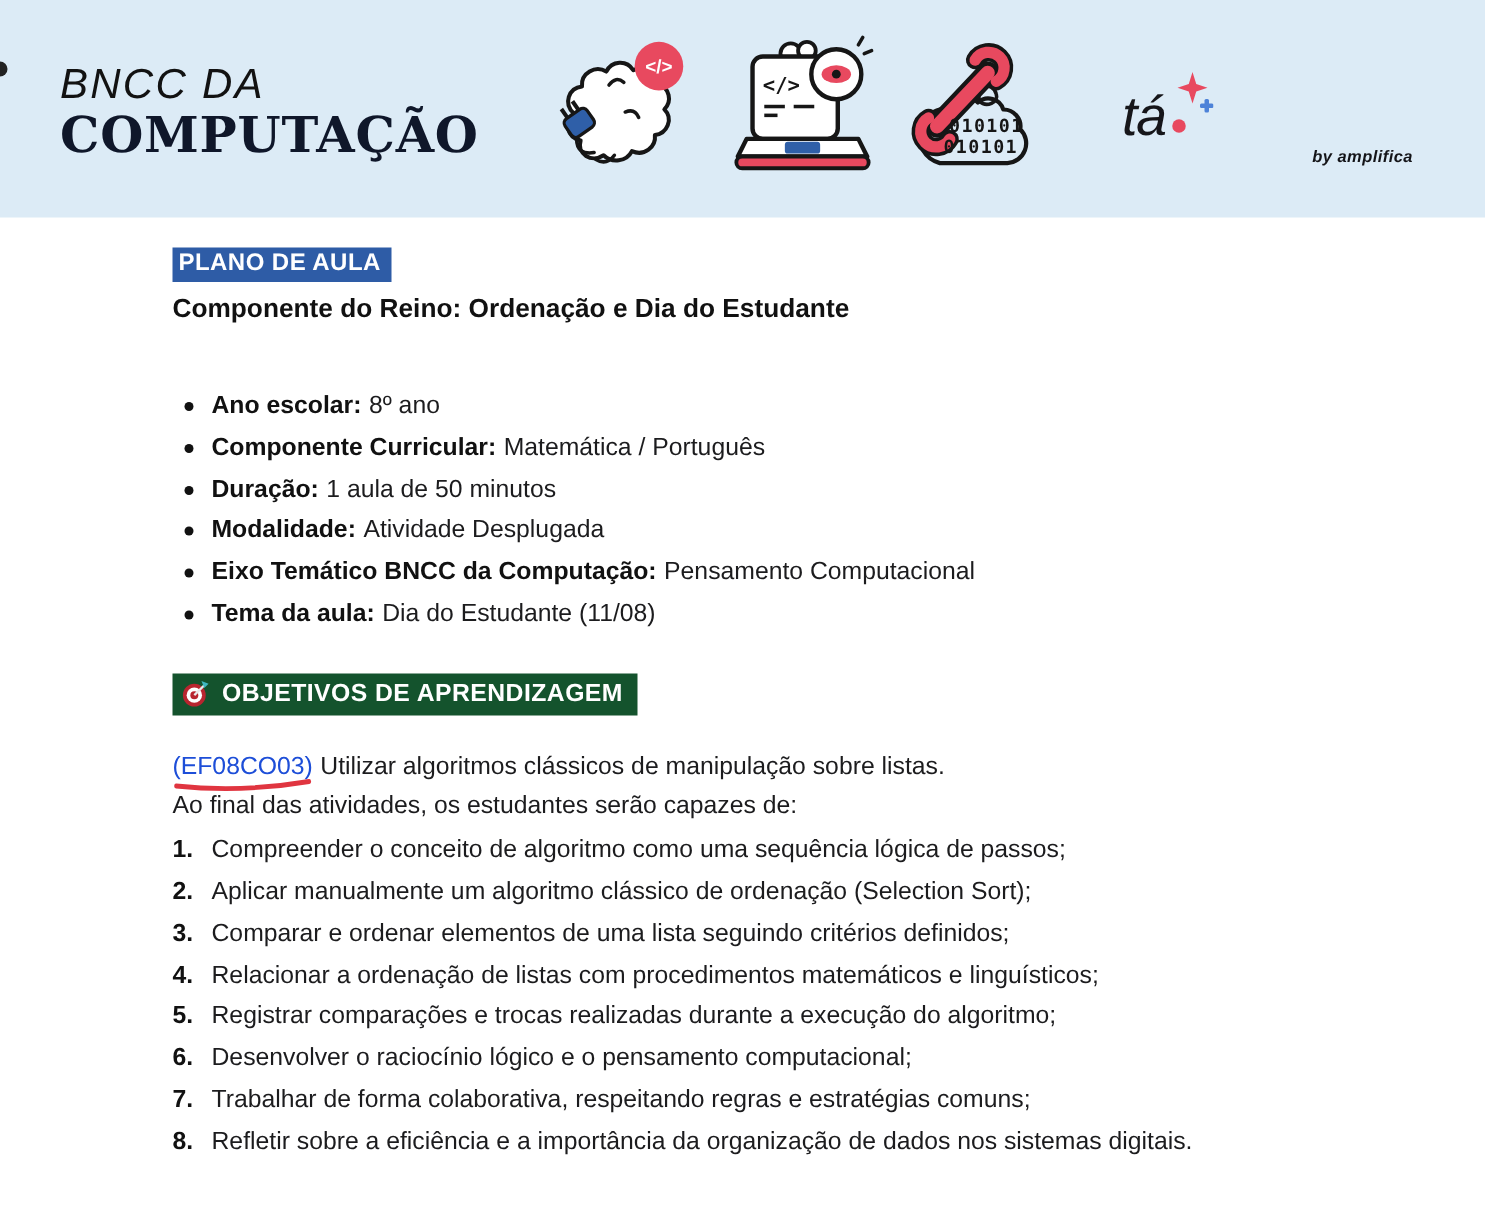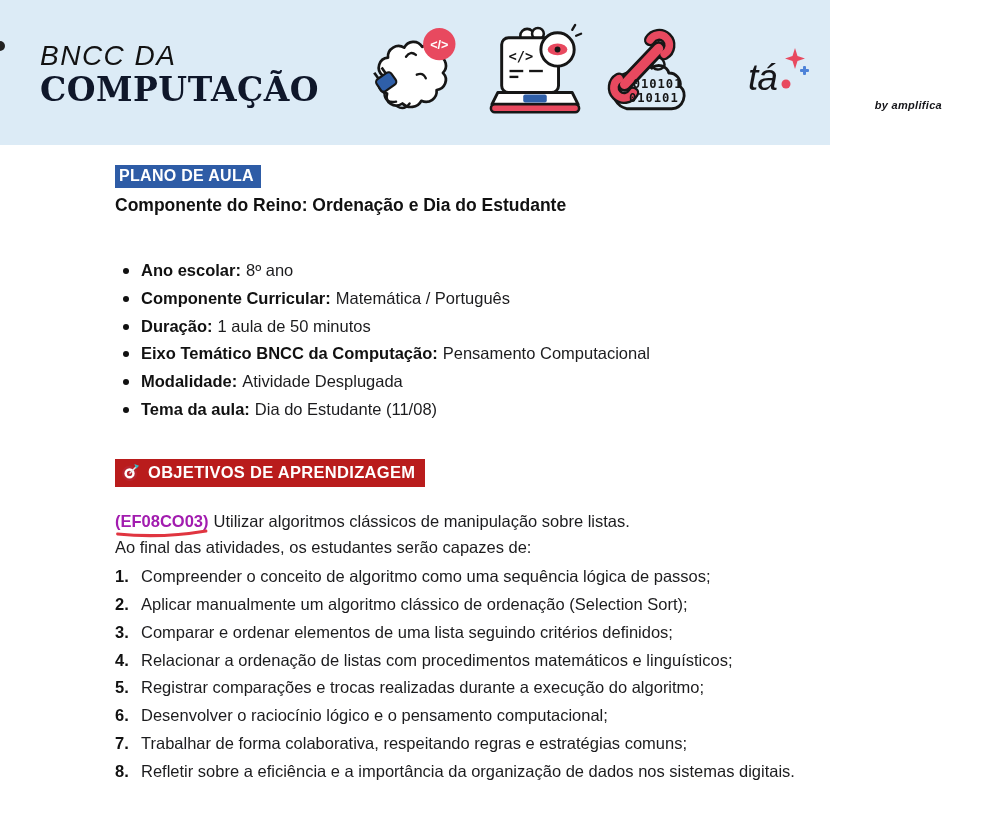--- a/index.html
+++ b/index.html
@@ -5,21 +5,21 @@
   * { margin:0; padding:0; box-sizing:border-box; }
   html,body { background:#ffffff; }
   .page {
     position:relative; width:990px; height:817px; overflow:hidden;
     background:#ffffff; font-family:"Liberation Sans","DejaVu Sans",sans-serif;
     color:#1c1c1e;
   }
 
   
   .banner {
-    position:absolute; left:0; top:0; width:830px; height:145px;
+    position:absolute; left:0; top:0; width:990px; height:145px;
     background:#dcebf6;
   }
   .edge-dot {
     position:absolute; left:0; top:41px; width:5px; height:10px;
     background:#222; border-radius:0 6px 6px 0;
   }
   .logo {
     position:absolute; left:40px; top:42px; line-height:1;
   }
   .logo-line1 {
@@ -62,27 +62,27 @@
     font-size:16.5px; white-space:nowrap;
   }
   ul.details li::before {
     content:""; position:absolute; left:8px; top:11px;
     width:6px; height:6px; border-radius:50%; background:#111;
   }
   ul.details .lbl { font-weight:700; color:#111; }
   ul.details .val { margin-left:5px; }
 
   .h-red {
-    display:inline-flex; align-items:center; gap:8px; margin-top:35px;
-    background:#b91c1c; color:#ffffff;
+    display:inline-flex; align-items:center; gap:8px; margin-top:25px;
+    background:#14532d; color:#ffffff;
     font-weight:700; font-size:16.5px; letter-spacing:0.3px;
     padding:4px 10px 5px 6px;
   }
   .bncc-line { margin-top:25px; font-size:16.5px; }
-  .bncc-code { position:relative; font-weight:700; color:#a21caf; display:inline-block; }
+  .bncc-code { position:relative; font-weight:400; color:#1d4ed8; display:inline-block; }
   .bncc-code svg { position:absolute; left:0; bottom:-7px; width:100%; height:10px; }
   .bncc-rest { margin-left:5px; }
 
   .subhead { margin-top:30px; font-weight:700; font-size:16.5px; color:#111; }
   .intro   { margin-top:7px; font-size:16.5px; }
 
   ol.goals { list-style:none; margin-top:6px; }
   ol.goals li { display:flex; line-height:27.9px; font-size:16.5px; white-space:nowrap; }
   ol.goals .num { width:26px; flex:0 0 26px; font-weight:700; color:#111; }
 </style>
@@ -181,24 +181,24 @@
       <li>
         <span class="lbl">Ano escolar:</span><span class="val">8º ano</span>
       </li>
       <li>
         <span class="lbl">Componente Curricular:</span><span class="val">Matemática / Português</span>
       </li>
       <li>
         <span class="lbl">Duração:</span><span class="val">1 aula de 50 minutos</span>
       </li>
       <li>
+        <span class="lbl">Modalidade:</span><span class="val">Atividade Desplugada</span>
+      </li>
+      <li>
         <span class="lbl">Eixo Temático BNCC da Computação:</span><span class="val">Pensamento Computacional</span>
-      </li>
-      <li>
-        <span class="lbl">Modalidade:</span><span class="val">Atividade Desplugada</span>
       </li>
       <li>
         <span class="lbl">Tema da aula:</span><span class="val">Dia do Estudante (11/08)</span>
       </li>
     </ul>
 
     <span class="h-red">
       <span style="display:inline-flex;">
         <svg width="19" height="19" viewBox="0 0 20 20">
           <circle cx="9" cy="11" r="8" fill="#b8252f"></circle>

